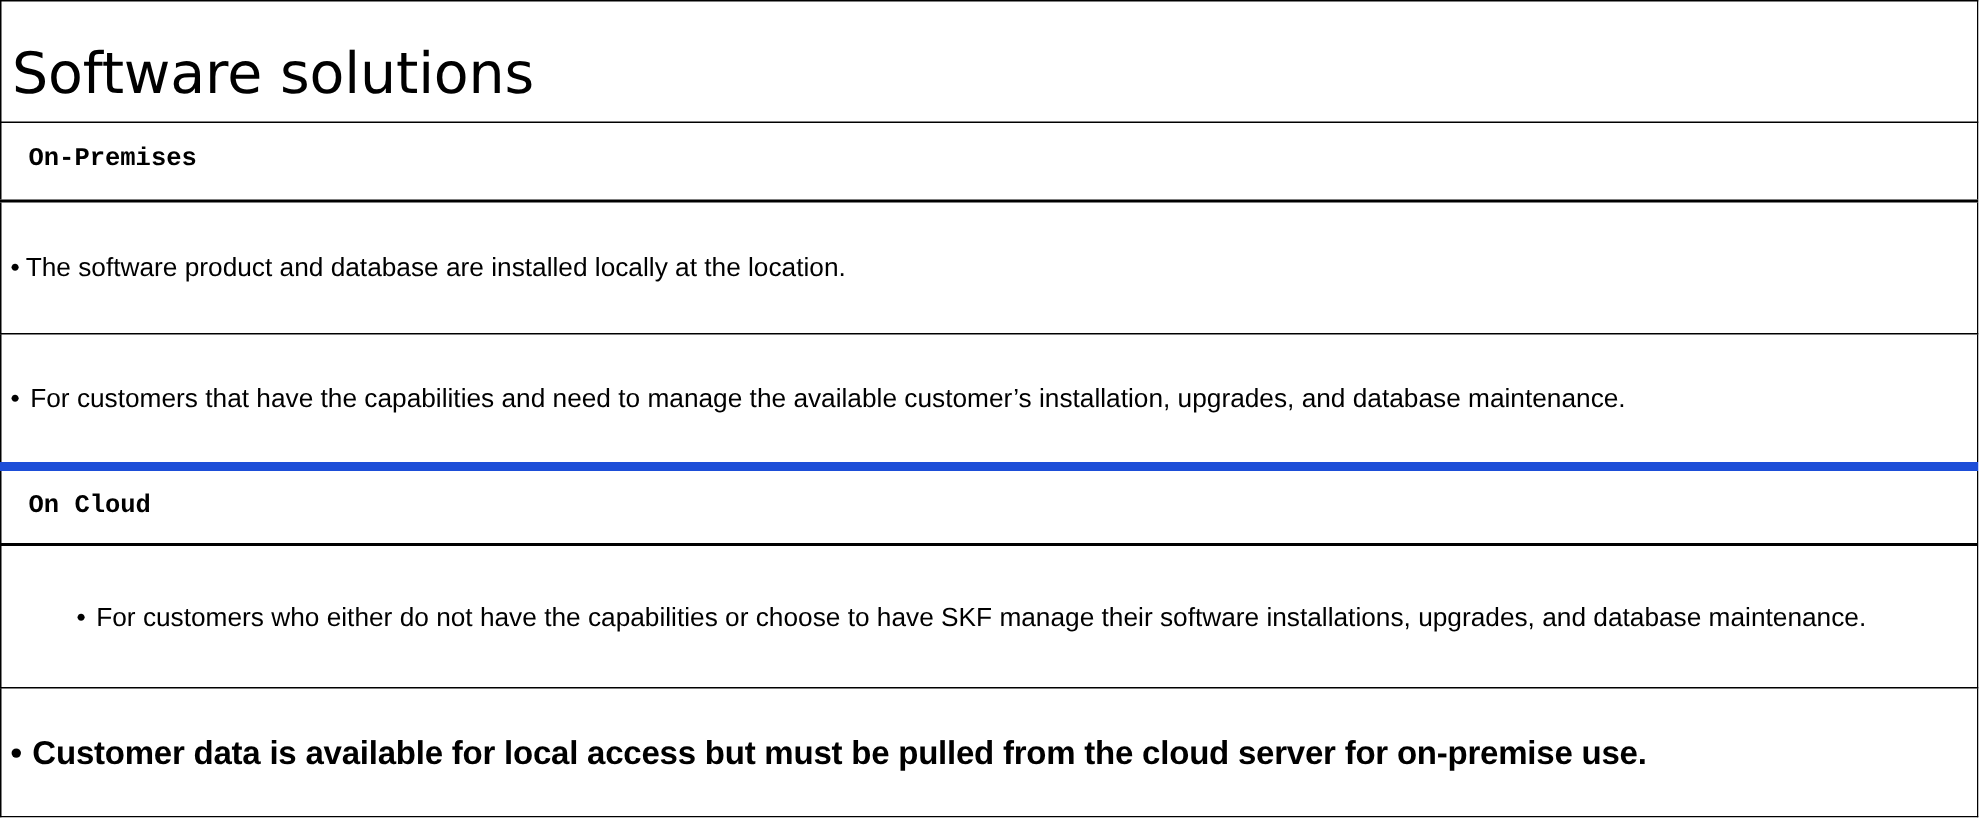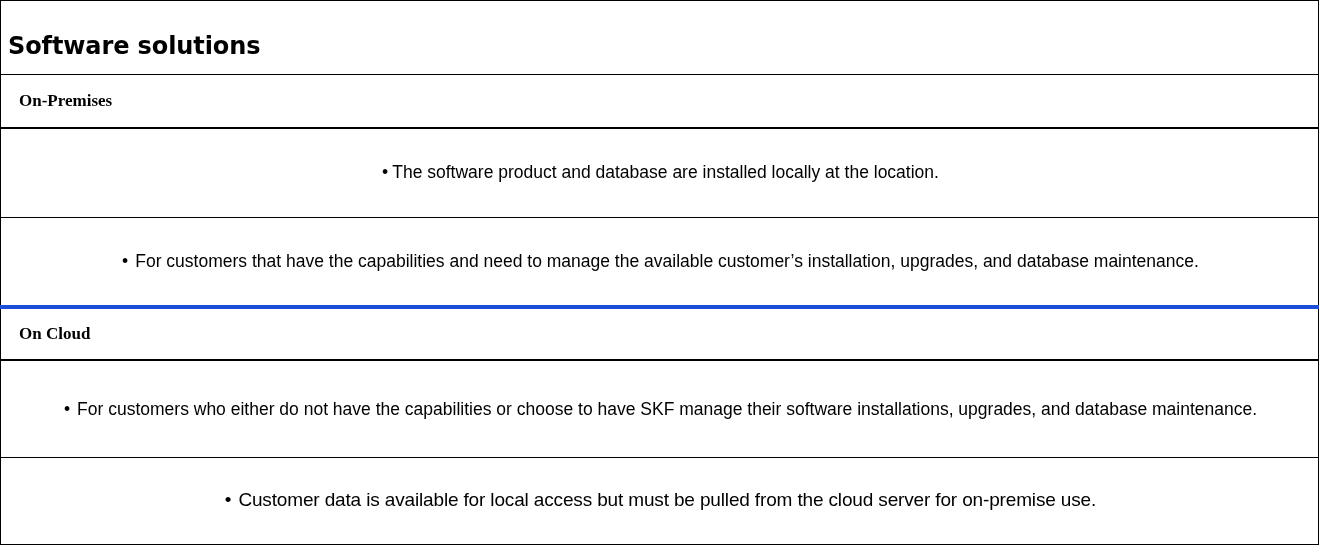--- a/index.html
+++ b/index.html
@@ -29,22 +29,22 @@
     vertical-align: middle;
     box-sizing: border-box;
   }
 
   
   .row-title td {
     height: 52px;
   }
   .title-text {
     font-family: "DejaVu Sans", sans-serif;
-    font-size: 24px;
-    font-weight: 700;
+    font-size: 38px;
+    font-weight: 400;
     line-height: 1.05;
     letter-spacing: -0.1px;
     padding: 1px 0 0 7px;
     white-space: nowrap;
     margin-top: 16px;
   }
 
   
   .row-subtitle td {
     height: 44px;
@@ -54,68 +54,70 @@
     font-size: 20.5px;
     font-weight: 400;
     line-height: 1.1;
     padding: 0 0 0 6px;
     white-space: nowrap;
   }
 
   
   .row-section td {
     height: 37px;
-    border-top: 4px solid #1d4ed8;
+    border-top: 6px solid #1d4ed8;
     border-bottom: 2px solid #000000;
   }
   .row-section.first td {
     border-top: 1px solid #000000;
   }
   .section-text {
-    font-family: Liberation Serif, serif;
+    font-family: Liberation Mono, monospace;
     font-size: 17px;
     font-weight: 700;
     line-height: 1.1;
     padding: 0 0 0 18px;
     white-space: nowrap;
   }
 
   
   .row-bullet td {
     height: 63px;
   }
   .row-bullet.tall td {
     height: 68px;
+    padding-left: 44px;
   }
   .row-bullet.last td {
     height: 61px;
   }
 
   .bullet-text {
     font-family: "Liberation Sans", sans-serif;
     font-size: 17.5px;
     font-weight: 400;
     line-height: 1.42;
     padding: 0 4px 0 6px;
-    text-align: center;
+    text-align: left;
   }
   .bullet-text .bullet-glyph {
     display: inline;
   }
   .bullet-text .bullet-gap-wide {
     display: inline-block;
     width: 7px;
   }
   .bullet-text .bullet-gap-narrow {
     display: inline-block;
     width: 4px;
   }
   .bullet-text.compact {
-    font-size: 19px;
+    font-size: 22px;
     letter-spacing: -0.15px;
+    font-weight: bold;
   }
 </style>
 </head>
 <body>
 
 <table class="doc-table">
   <tbody>
 
     <tr class="row-title">
       <td>

